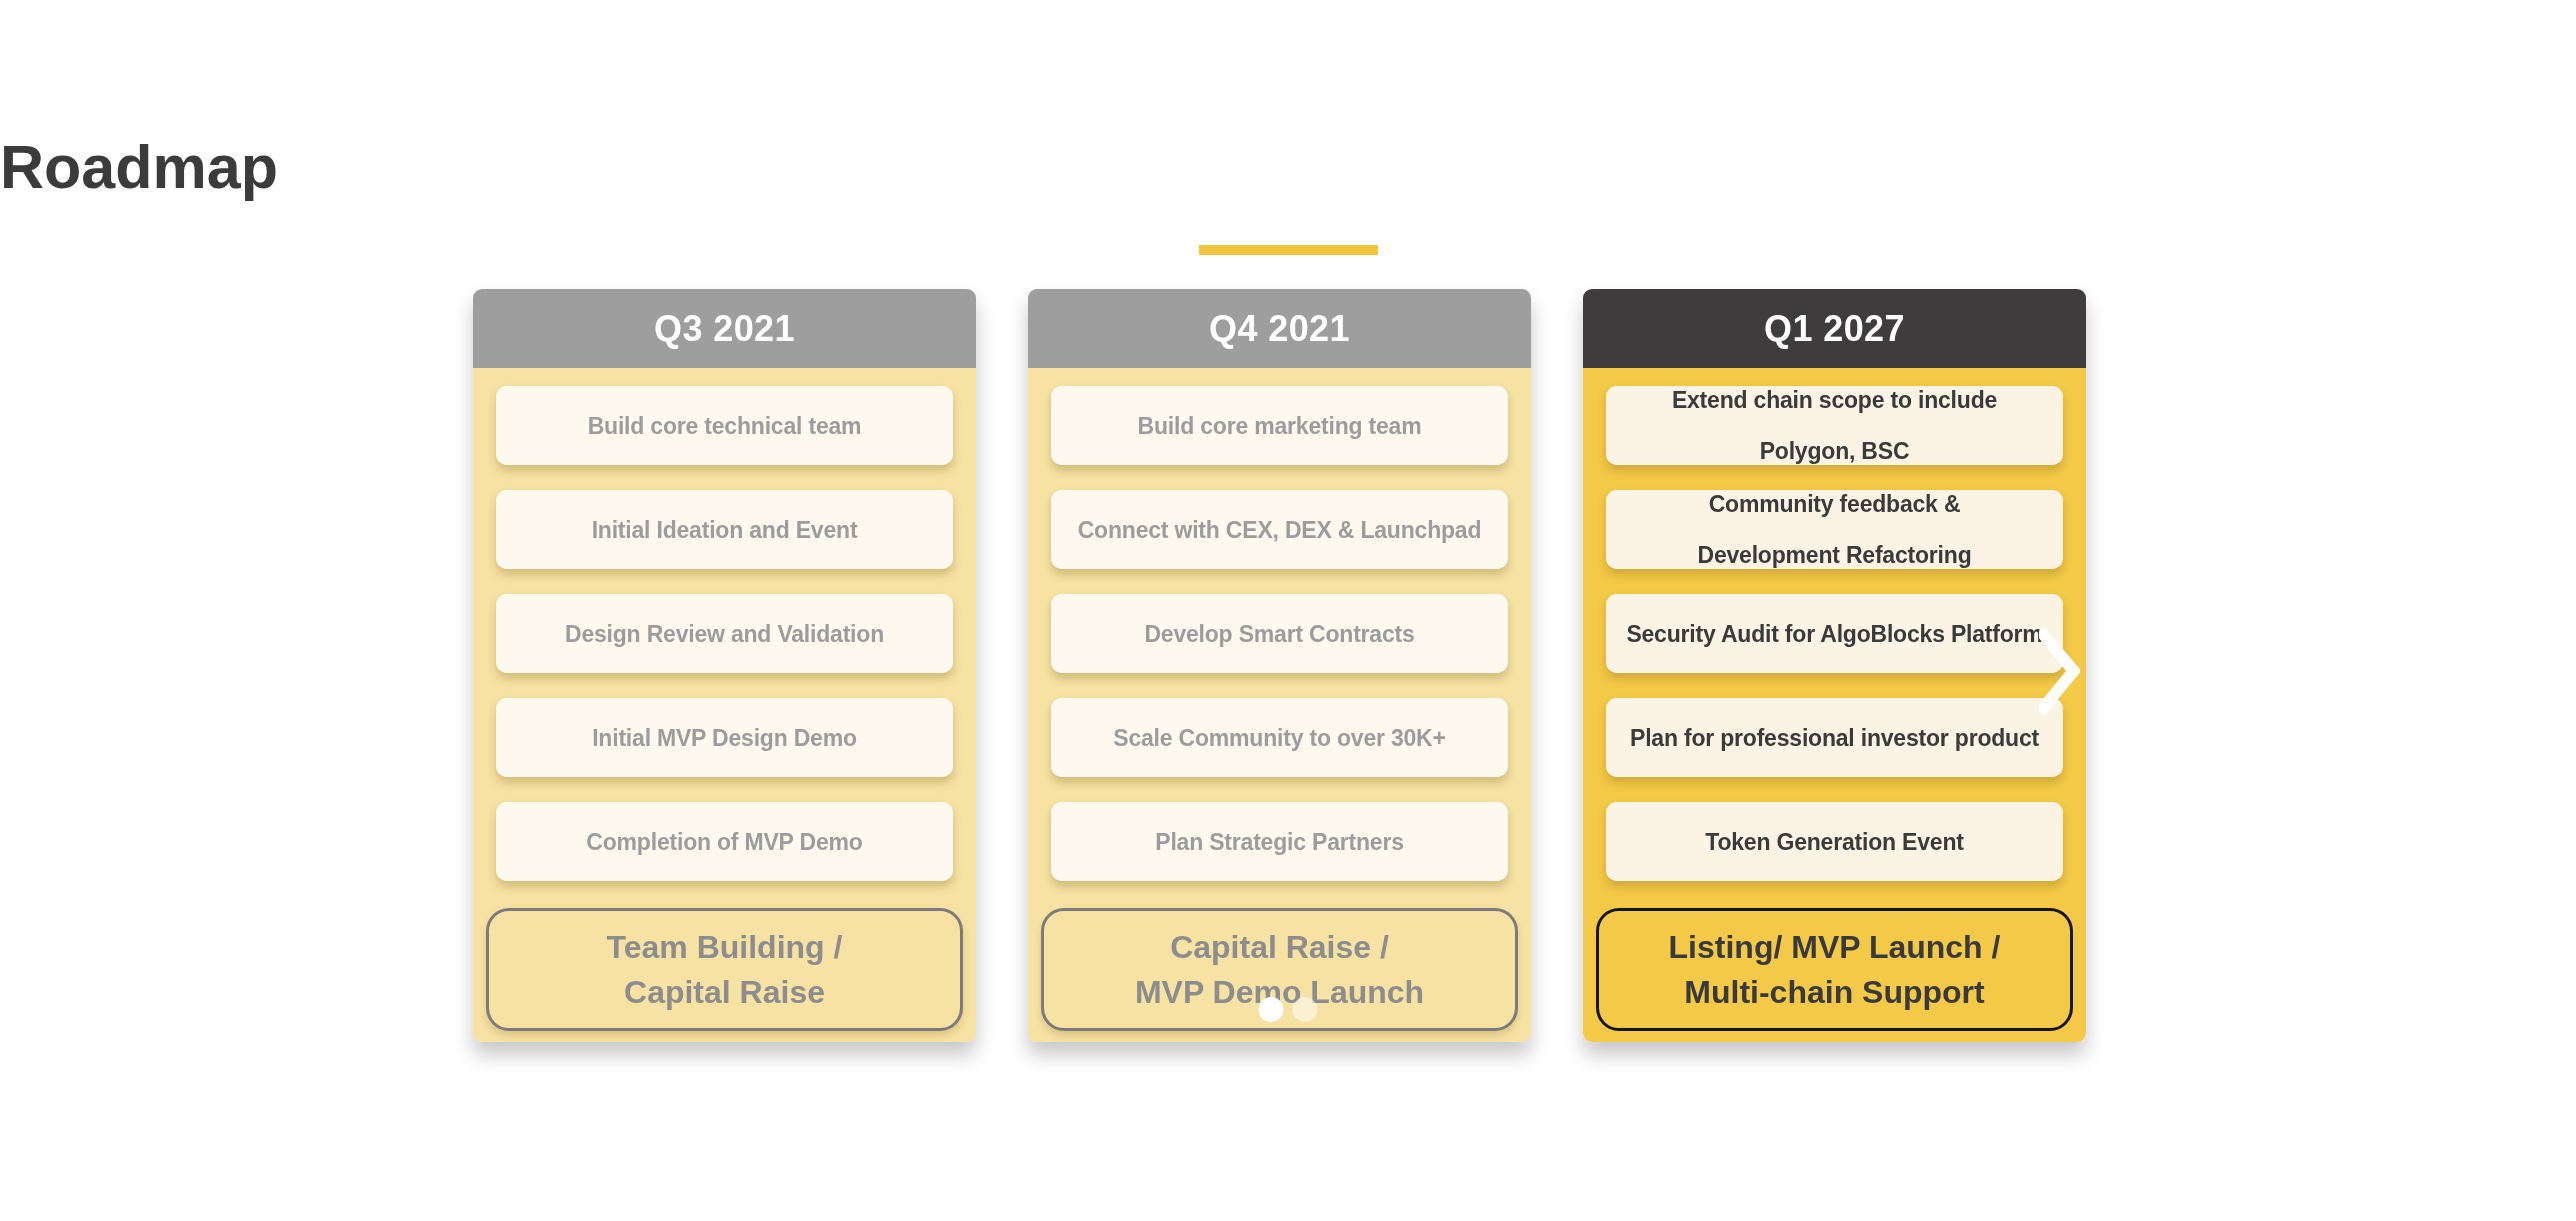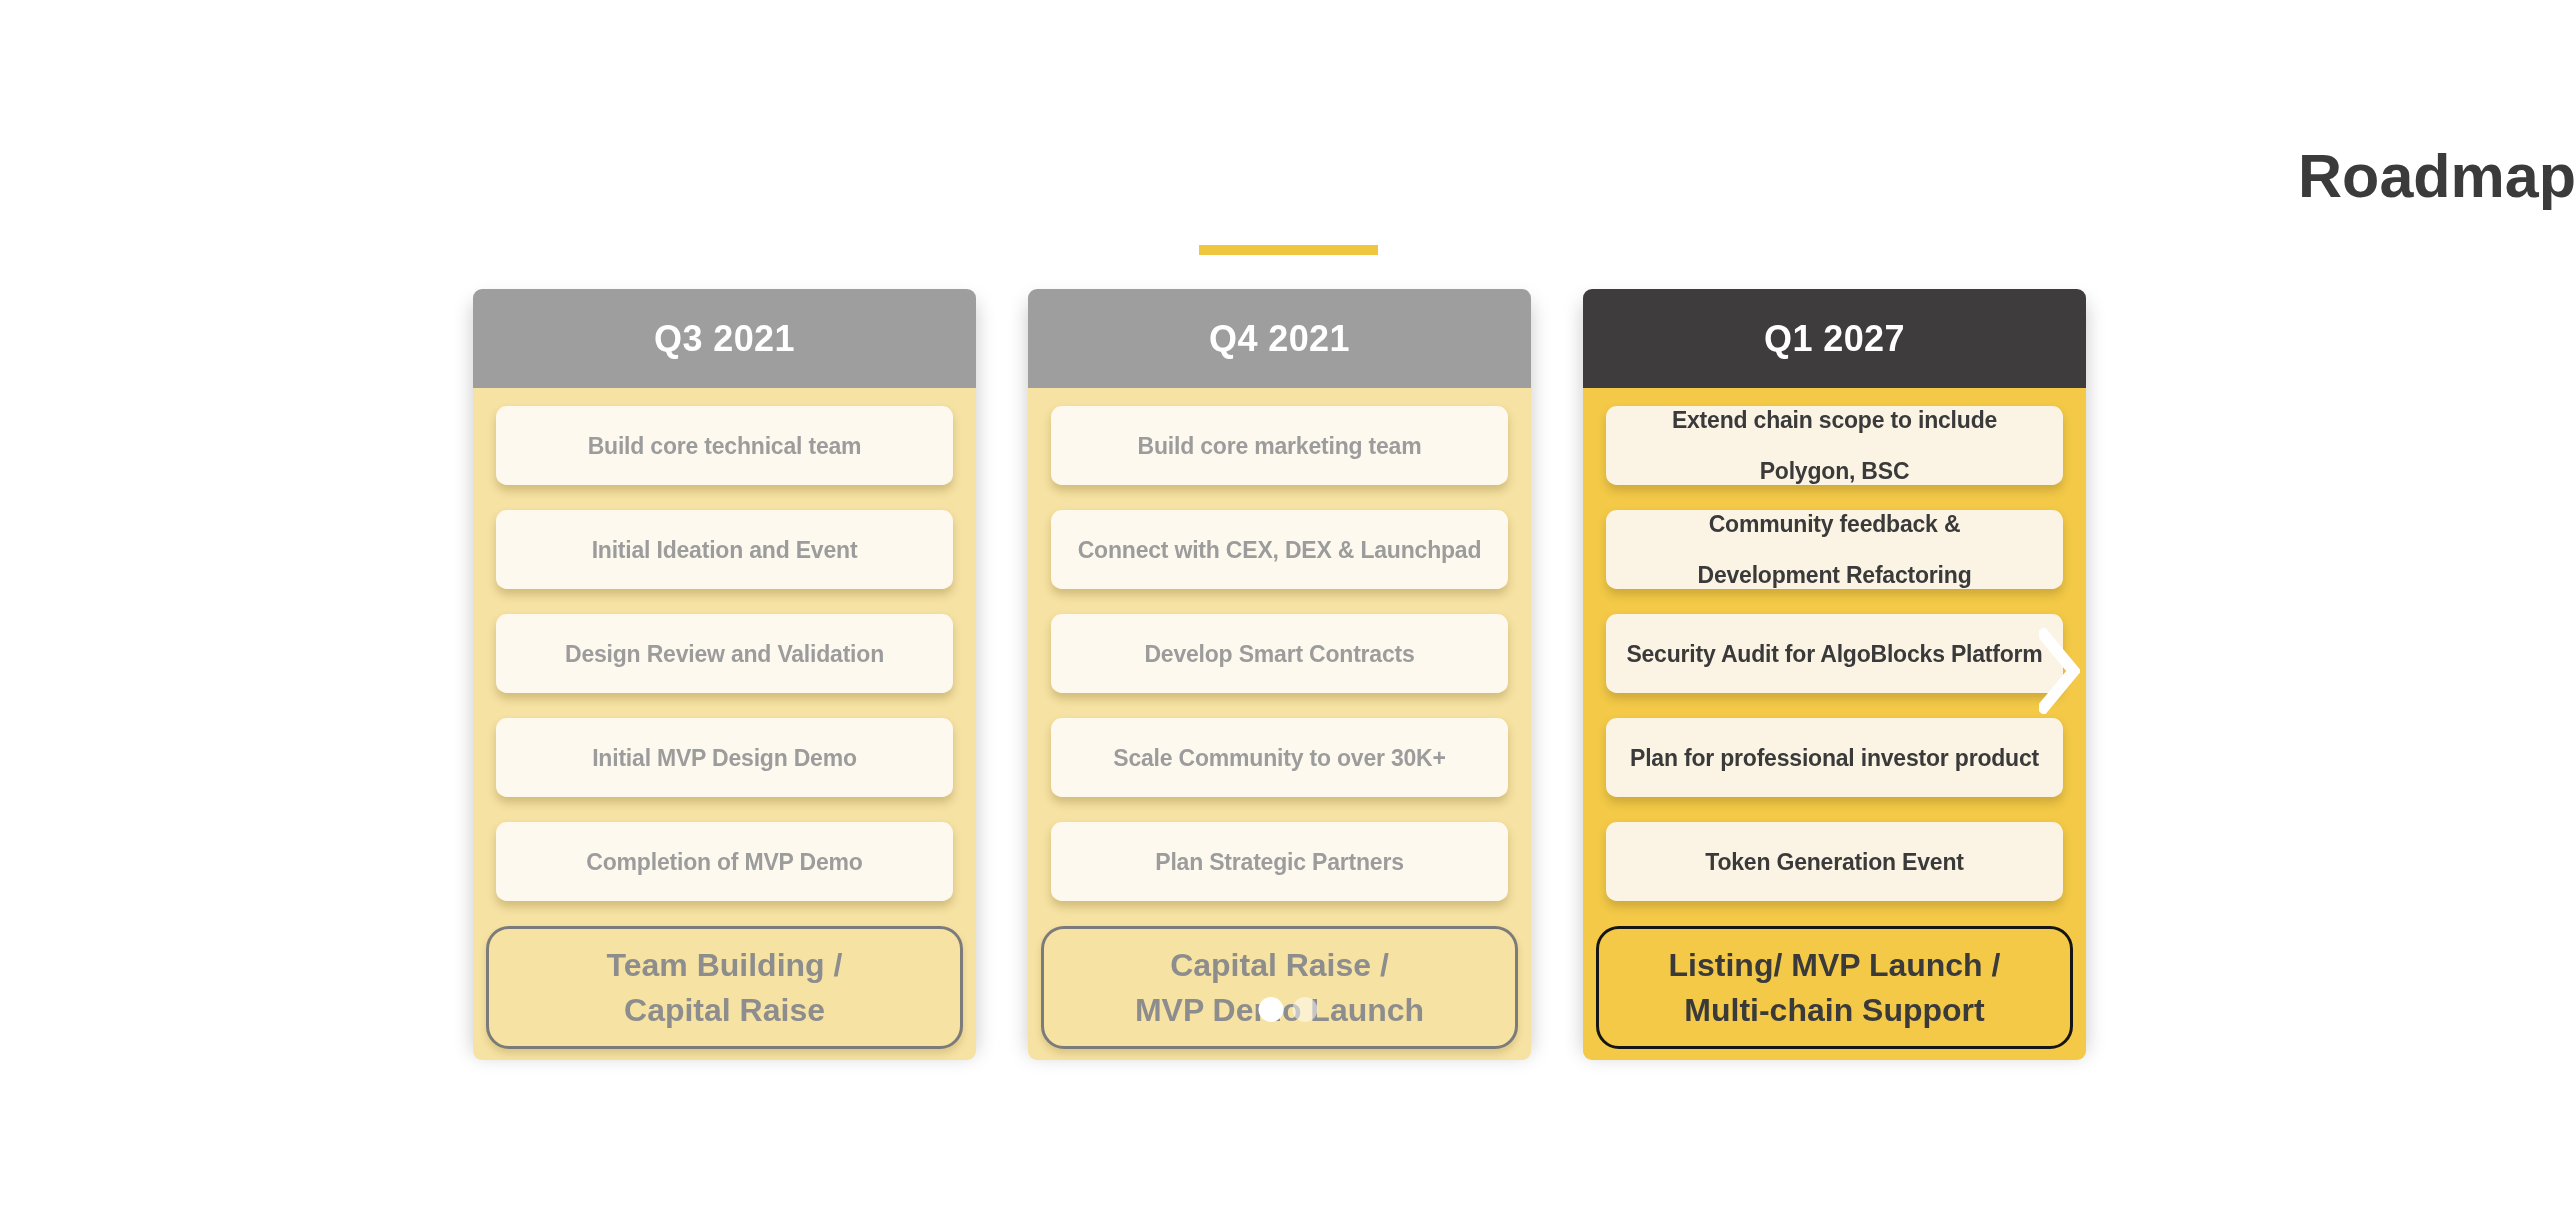--- a/index.html
+++ b/index.html
@@ -16,28 +16,28 @@
     --current-milestone-border:#151515;
     --title-color:#3B3B3B;
     --underline-yellow:#F1C63F;
     --dot-white:#FFFFFF;
   }
   *{box-sizing:border-box;margin:0;padding:0;}
   html,body{width:2576px;height:1222px;background:#ffffff;overflow:hidden;}
   body{font-family:"Liberation Sans","DejaVu Sans",sans-serif;font-weight:700;position:relative;}
 
   
-  .title-wrap{position:absolute;top:143px;left:0;width:2576px;text-align:right;}
+  .title-wrap{position:absolute;top:134px;left:0;width:2576px;text-align:left;}
   .page-title{font-size:61px;line-height:1.1;font-weight:700;color:var(--title-color);letter-spacing:0px;}
   .title-underline{position:absolute;top:245px;left:1199px;width:179px;height:9.8px;background:var(--underline-yellow);}
 
   
   .carousel-track{position:absolute;top:289px;left:473px;display:flex;gap:52px;}
   .column{width:503px;height:753px;display:flex;flex-direction:column;border-radius:9px;box-shadow:0 12.5px 19.7px rgba(0,0,0,0.22);}
-  .column-header{height:99px;flex:none;display:flex;align-items:center;justify-content:center;border-radius:9px 9px 0 0;color:#fff;font-size:36px;letter-spacing:0.4px;}
+  .column-header{height:79px;flex:none;display:flex;align-items:center;justify-content:center;border-radius:9px 9px 0 0;color:#fff;font-size:36px;letter-spacing:0.4px;}
   .column-body{flex:1;display:flex;flex-direction:column;padding:18px 23px 10.7px;border-radius:0 0 9px 9px;}
 
   .column.past .column-header{background:var(--past-header);}
   .column.past .column-body{background:var(--muted-yellow);}
   .column.current .column-header{background:var(--current-header);}
   .column.current .column-body{background:var(--accent-yellow);}
 
   .card{flex:none;height:79px;margin-bottom:25px;border-radius:10.7px;display:flex;flex-direction:column;align-items:center;justify-content:center;text-align:center;font-size:23px;letter-spacing:-0.2px;box-shadow:0 5.4px 8px rgba(120,95,25,0.28);}
   .card-line{line-height:38px;white-space:nowrap;}
   .column.past .card{background:var(--past-card-cream);color:var(--past-text);}

